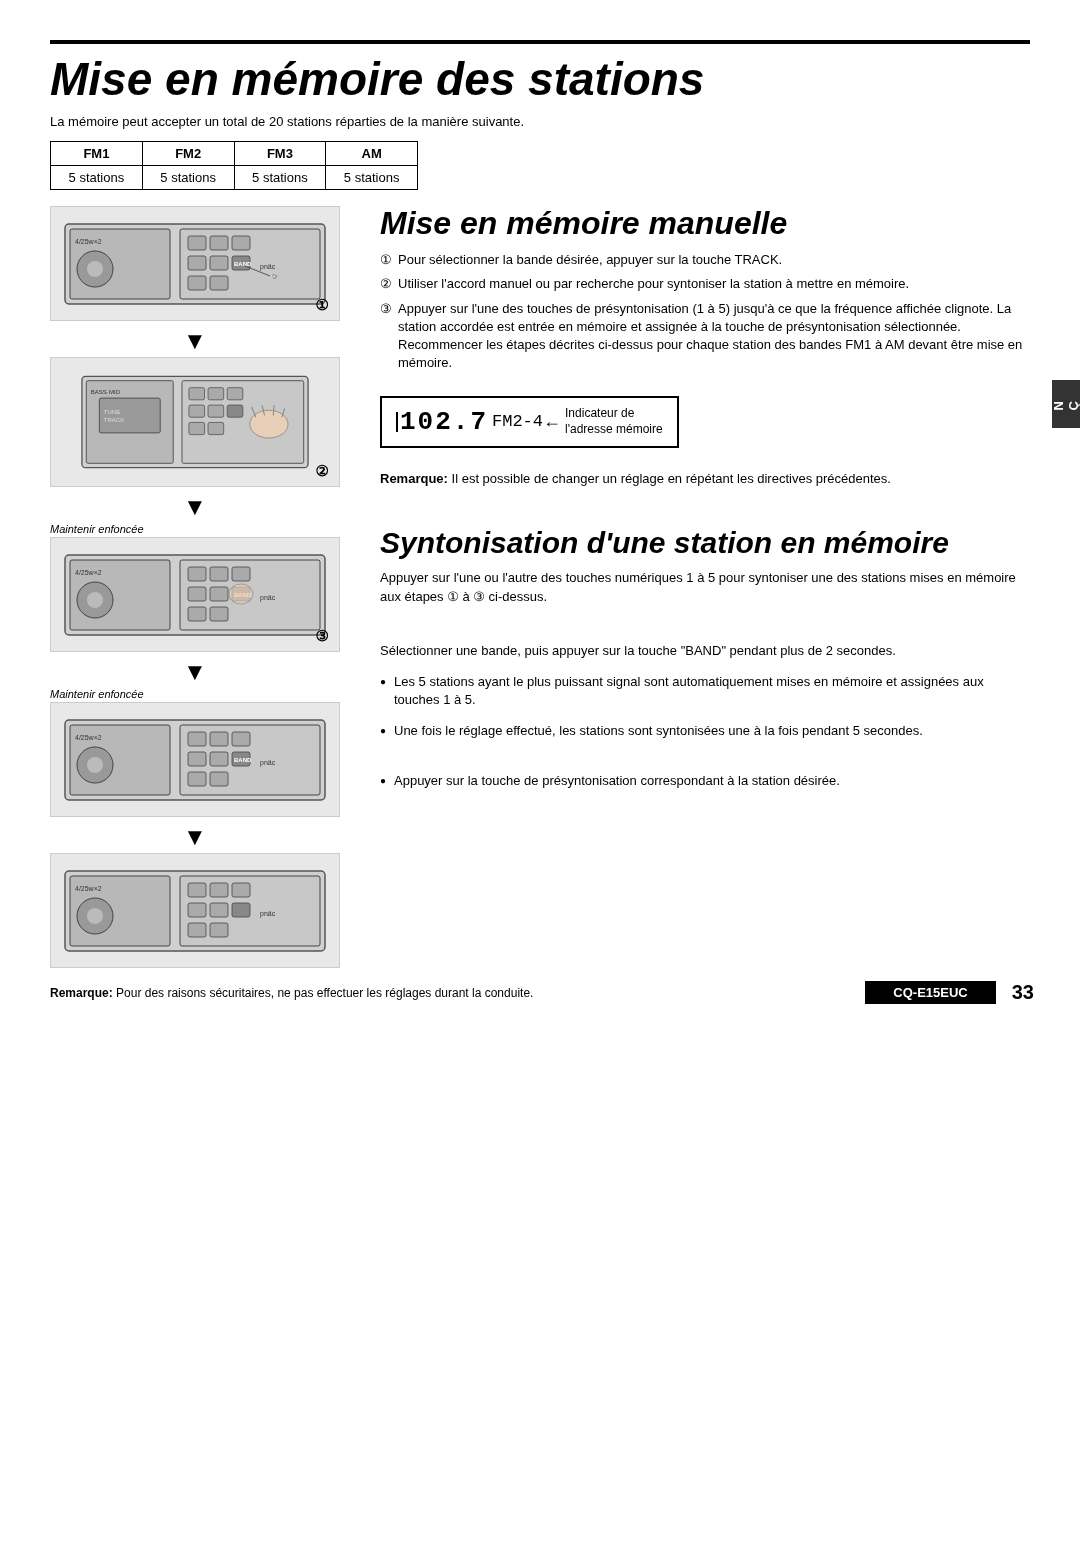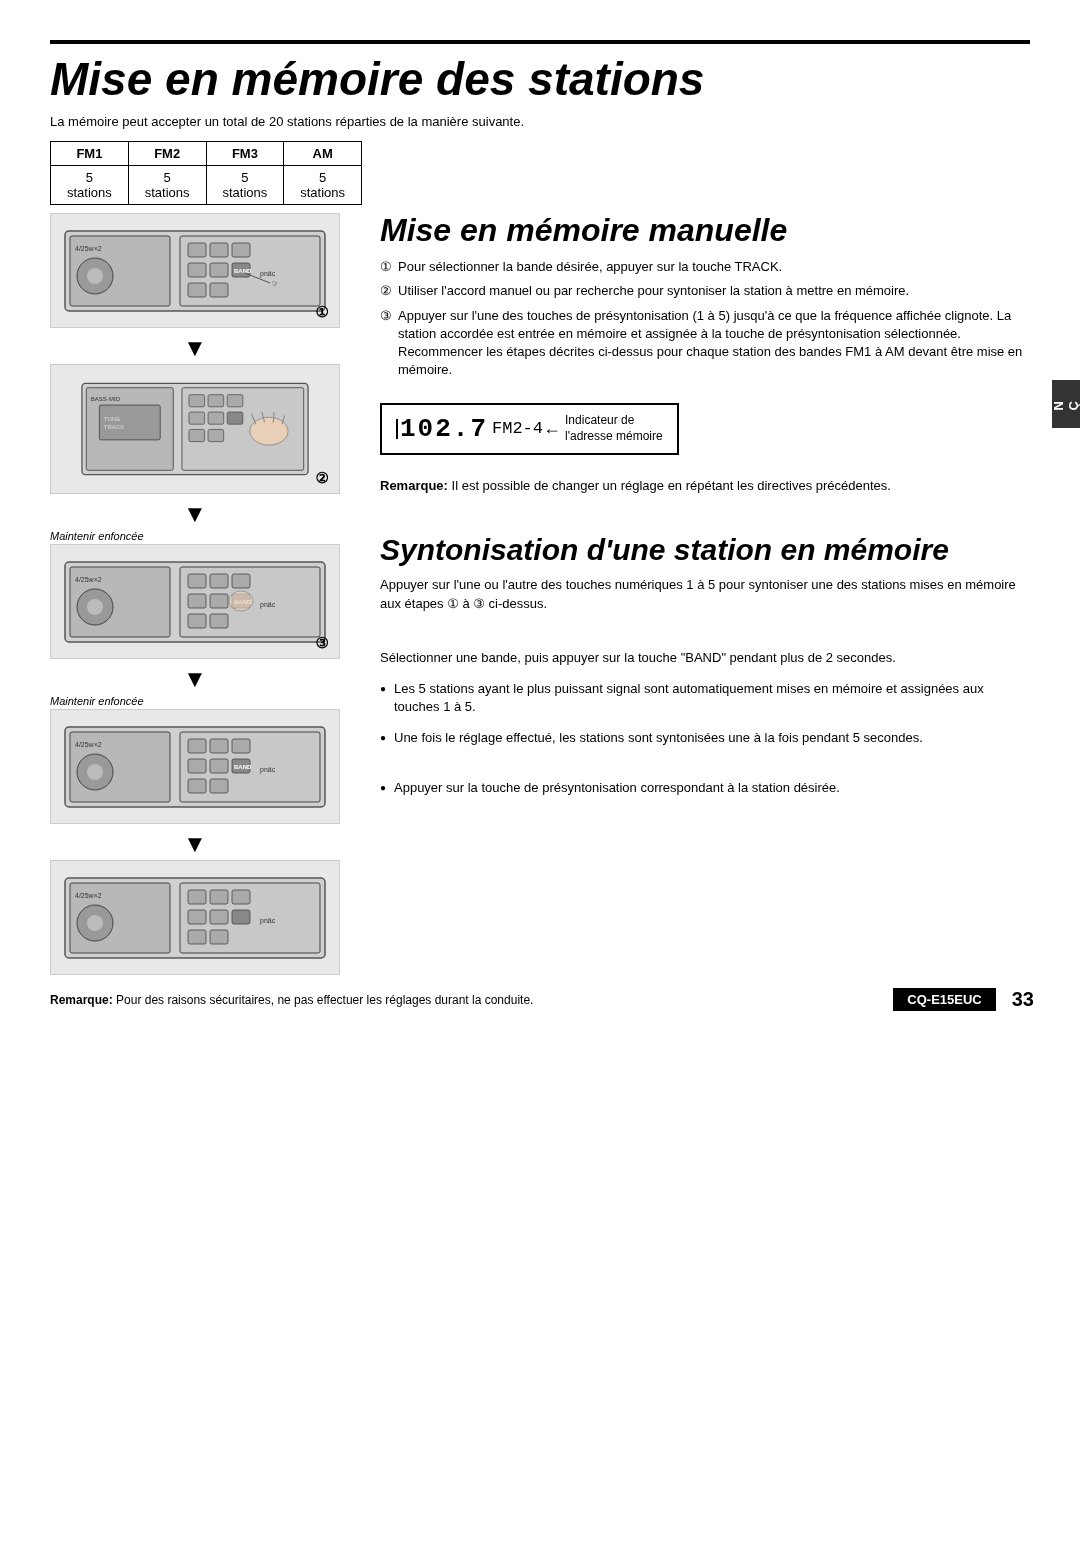--- a/index.html
+++ b/index.html
@@ -29,22 +29,22 @@
       margin-bottom: 8px;
       font-family: Arial, Helvetica, sans-serif;
     }
     .subtitle-text {
       font-size: 13px;
       margin-bottom: 12px;
     }
     
     .stations-table {
       border-collapse: collapse;
-      margin-bottom: 8px;
-      width: 312px;
+      margin-bottom: 16px;
+      width: 368px;
     }
     .stations-table th, .stations-table td {
       border: 1px solid #000;
       padding: 4px 14px;
       text-align: center;
       font-size: 13px;
     }
     .stations-table th {
       font-weight: bold;
       background: #fff;
@@ -213,21 +213,21 @@
       display: flex;
       justify-content: space-between;
       align-items: center;
     }
     .footer-note {
       font-size: 12px;
     }
     .footer-badge {
       background: #000;
       color: #fff;
-      padding: 4px 14px;
+      padding: 4px 28px;
       font-size: 13px;
       font-weight: bold;
       display: flex;
       align-items: center;
       gap: 6px;
     }
     .page-number {
       font-size: 20px;
       font-weight: bold;
     }

